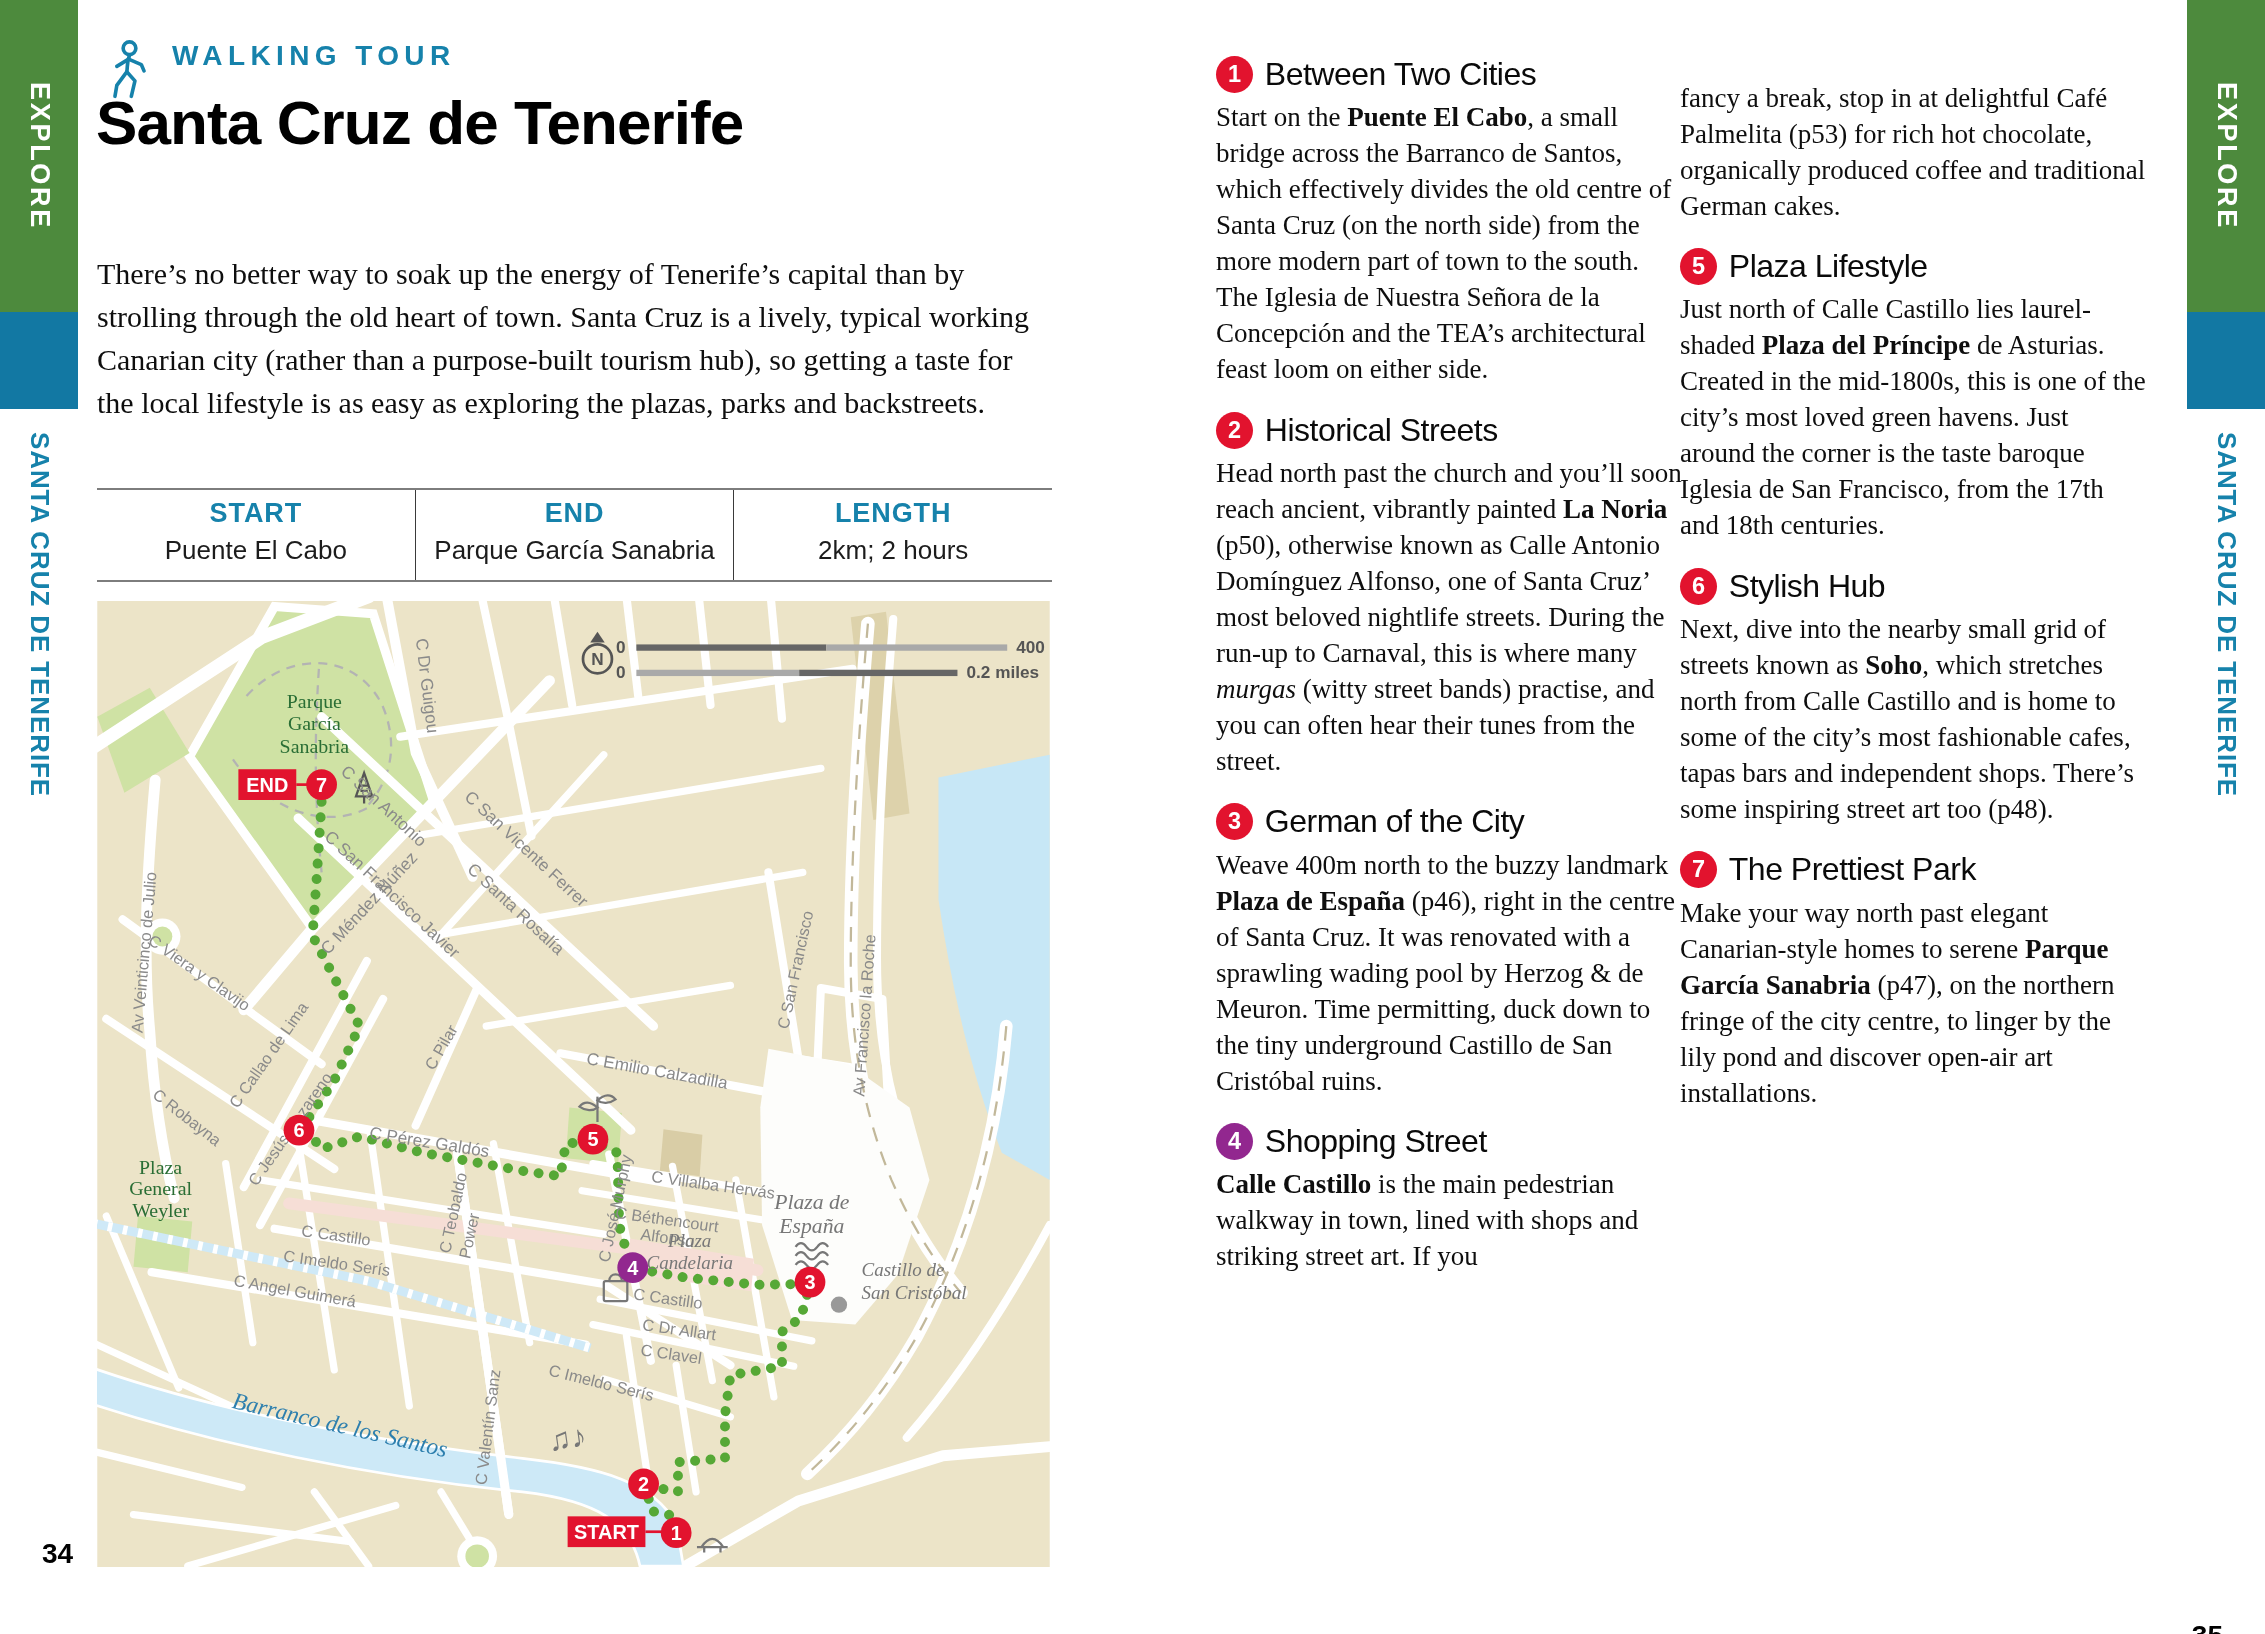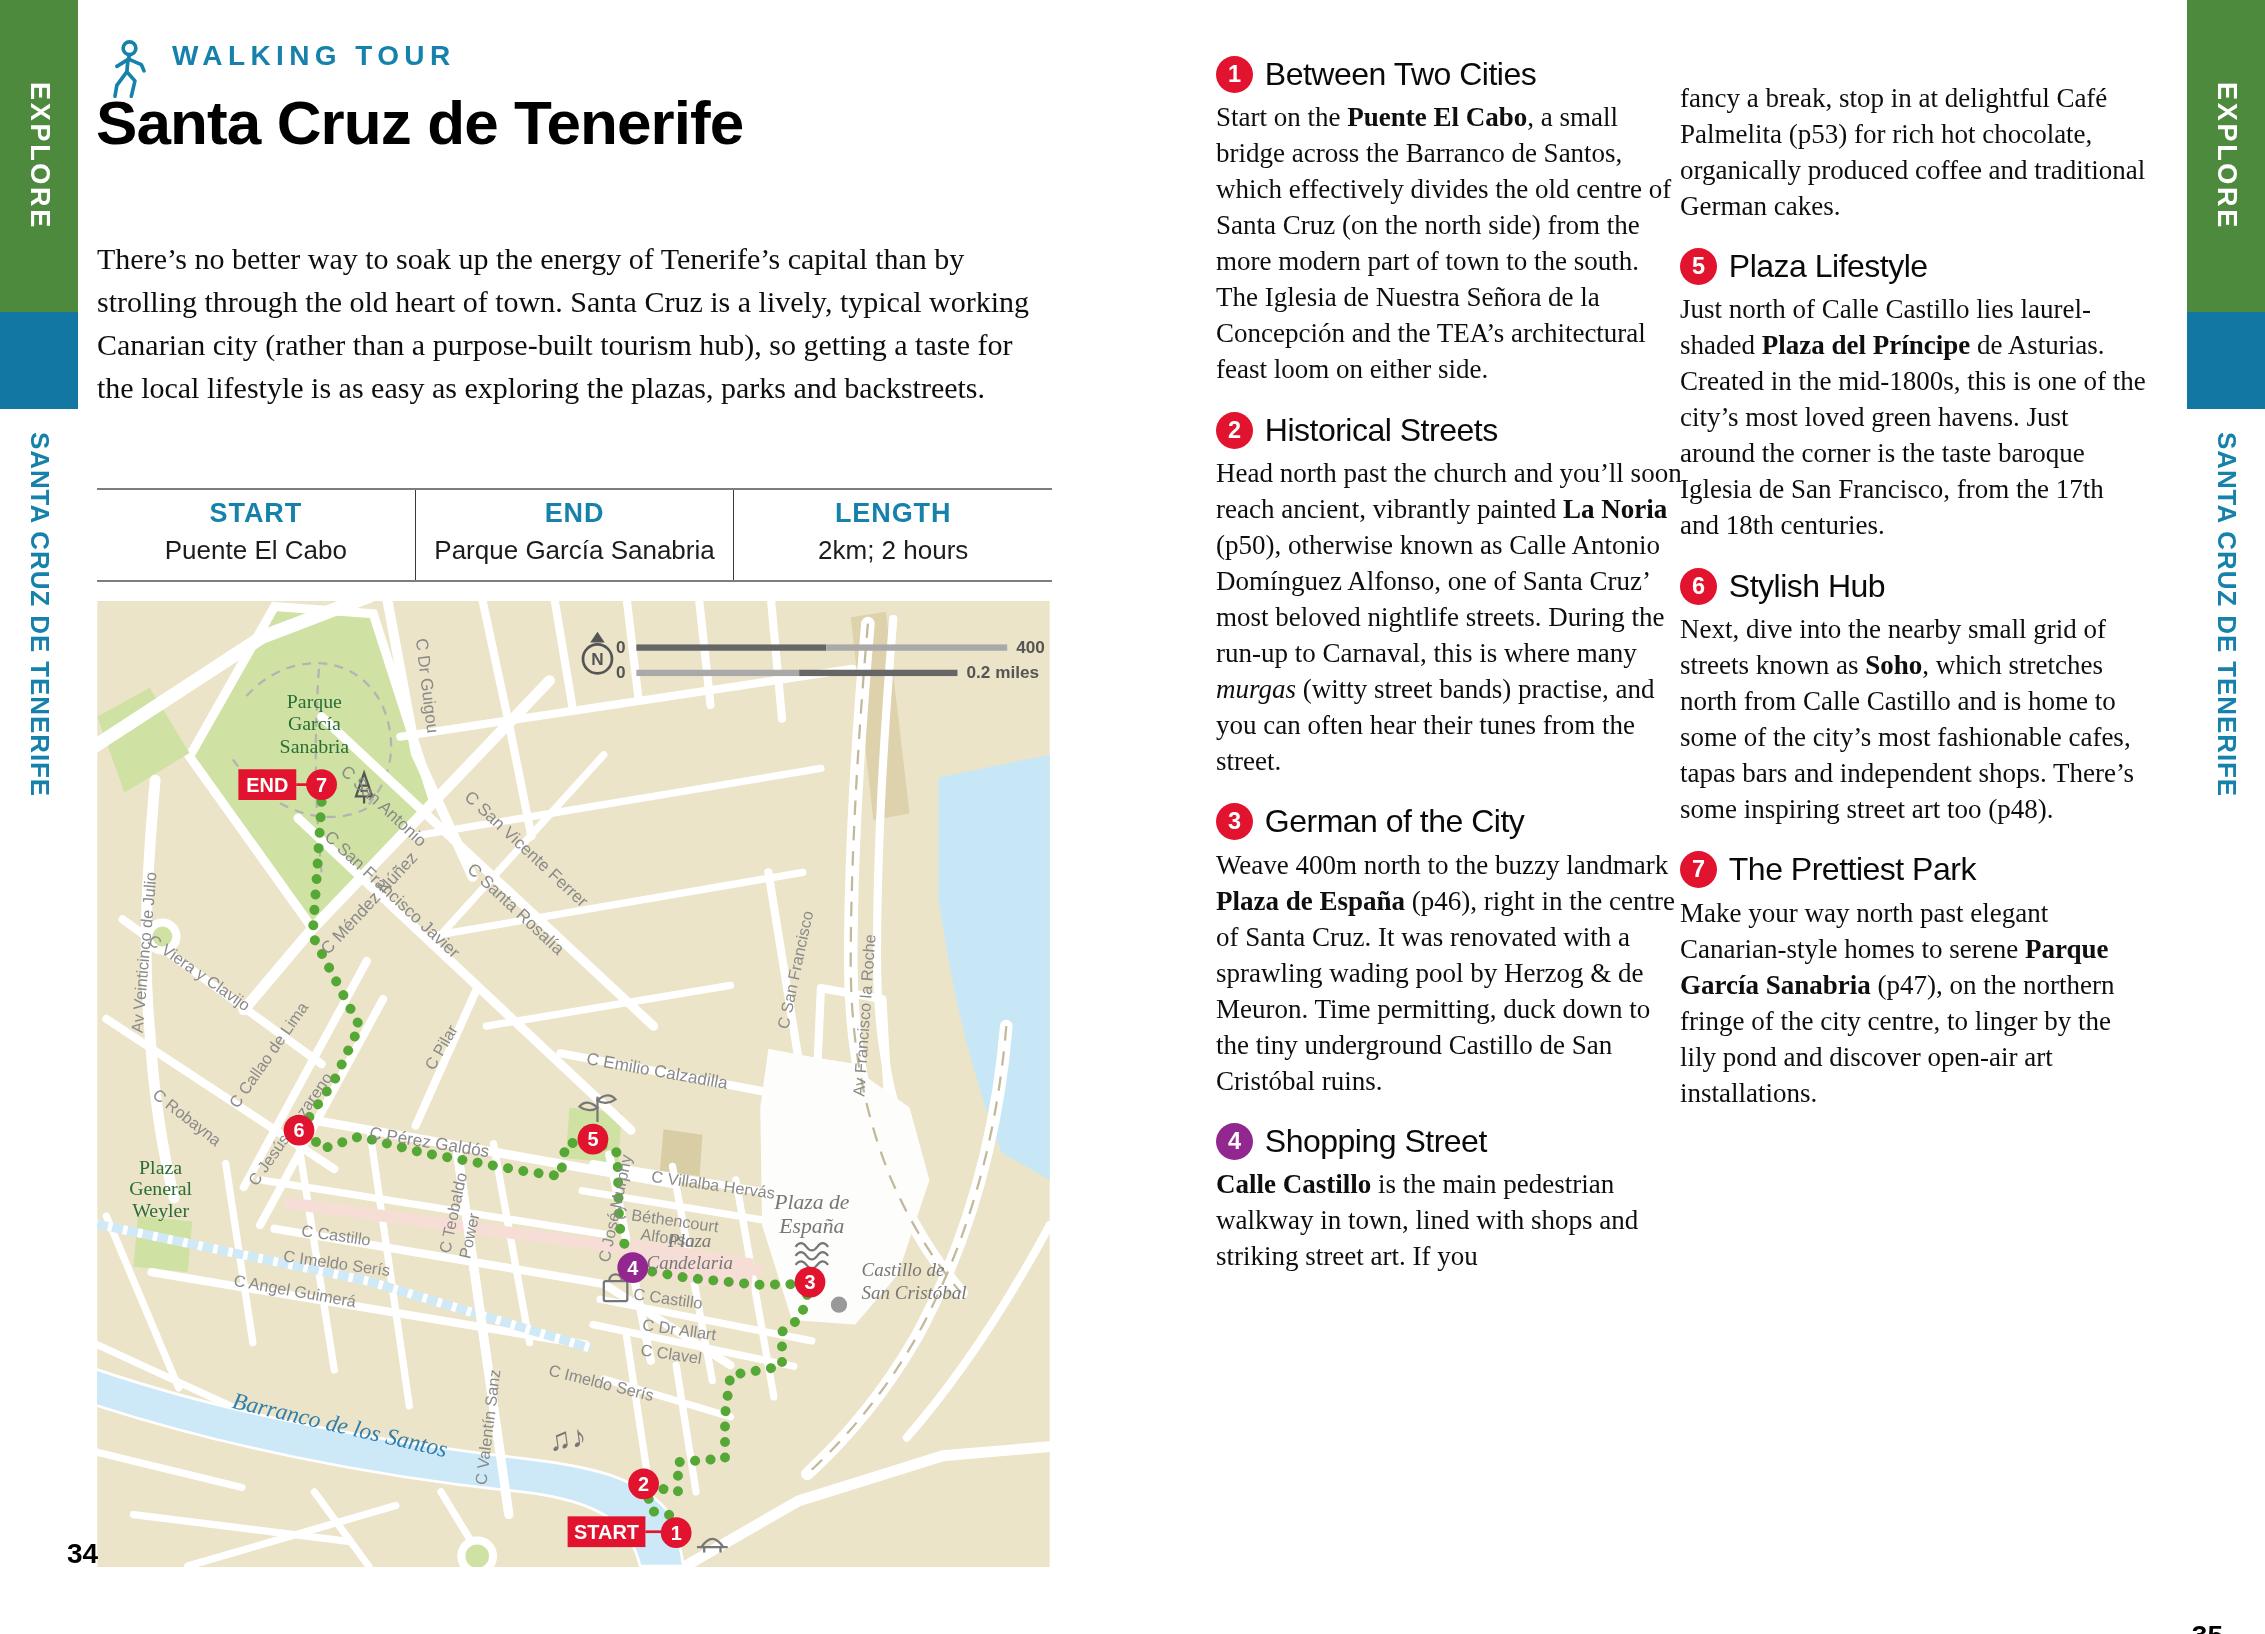--- a/index.html
+++ b/index.html
@@ -11,21 +11,21 @@
   .edge-blue{position:absolute;top:312px;width:78px;height:97px;background:#1278a3;}
   .vtxt{writing-mode:vertical-rl;text-orientation:mixed;font-weight:bold;}
   .explore-txt{color:#fff;font-size:27px;letter-spacing:2.7px;}
   .sct-wrap{position:absolute;top:432px;width:78px;display:flex;justify-content:center;}
   .sct-txt{color:#1682ab;font-size:26px;letter-spacing:0.9px;}
   
   .kicker-row{position:absolute;left:105px;top:40px;display:flex;align-items:flex-start;gap:18px;}
   .kicker{color:#1682ab;font-size:28px;font-weight:bold;letter-spacing:5.4px;padding-bottom:7.2px;}
   .title{position:absolute;left:96px;top:87px;font-size:62px;font-weight:bold;
          letter-spacing:-0.9px;color:#000;}
-  .intro{position:absolute;left:97px;top:237px;width:959px;
+  .intro{position:absolute;left:97px;top:252px;width:959px;
          font-family:"Liberation Serif",serif;font-size:30px;line-height:43px;color:#0e0e0e;}
   
   .tour-table{position:absolute;left:97px;top:488px;width:955px;
               border-top:2.7px solid #7d7d7d;border-bottom:2.7px solid #7d7d7d;display:flex;}
   .tt-cell{flex:1;text-align:center;padding:8.1px 0 13.6px;}
   .tt-cell+.tt-cell{border-left:1.8px solid #3a3a3a;}
   .tt-label{color:#1682ab;font-weight:bold;font-size:27px;letter-spacing:0.9px;}
   .tt-value{font-size:26px;color:#1c1c1c;margin-top:6.3px;}
   
   .mapwrap{position:absolute;left:97px;top:601px;width:953px;height:966px;}
@@ -388,17 +388,17 @@
     </div>
     <div class="sec">
       <div class="sec-head">
         <span class="sec-num" style="background:#e2132e">7</span>
         <span class="sec-title">The Prettiest Park</span>
       </div>
       <div class="sec-body"><span>Make your way north past elegant Canarian-style homes to serene </span><b>Parque García Sanabria</b><span> (p47), on the northern fringe of the city centre, to linger by the lily pond and discover open-air art installations.</span></div>
     </div>
   </div>
 
-  <div class="pgnum" style="left:42px;top:1538px;margin-left:25px;">34</div>
+  <div class="pgnum" style="left:42px;top:1538px;">34</div>
   <div class="pgnum" style="right:42px;top:1620px;">35</div>
 
 </div>
 
 
 </body></html>

